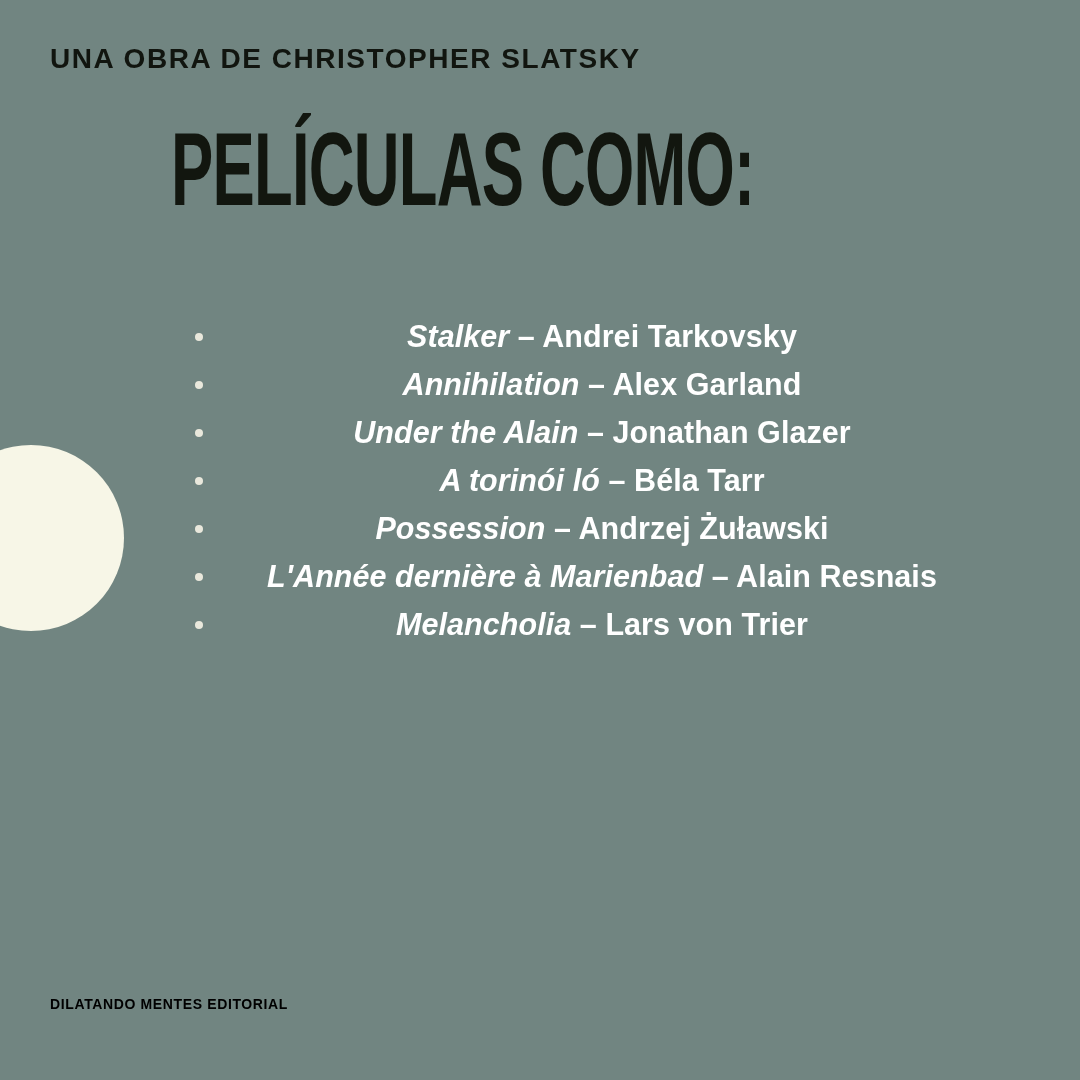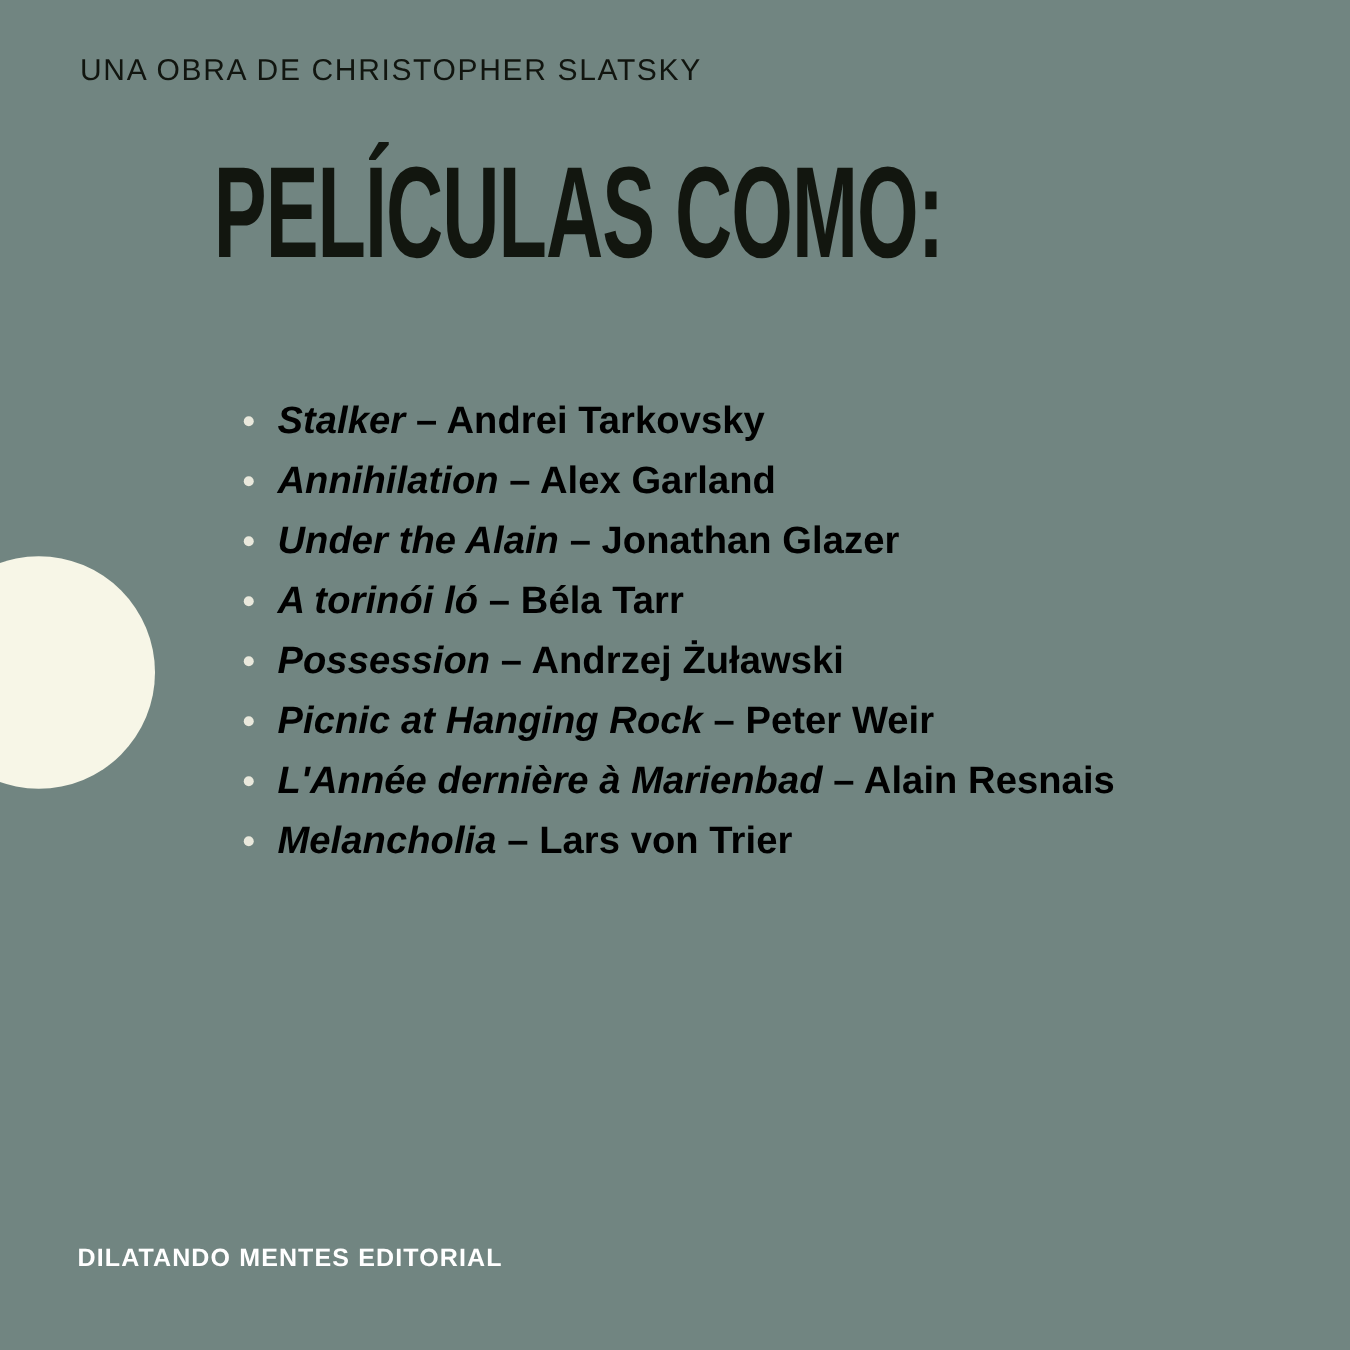--- a/index.html
+++ b/index.html
@@ -26,24 +26,24 @@
     left: -62px;
     top: 445px;
     width: 186px;
     height: 186px;
     border-radius: 50%;
     background: #f7f6e7;
     z-index: 1;
   }
   .kicker {
     position: absolute;
-    left: 64px;
+    left: 50px;
     top: 43px;
-    font-size: 24px;
-    font-weight: 400;
+    font-size: 28px;
+    font-weight: 700;
     letter-spacing: 0.055em;
     color: #11150f;
     z-index: 3;
     white-space: nowrap;
   }
   .title {
     position: absolute;
     left: 171px;
     top: 118px;
     z-index: 3;
@@ -62,50 +62,50 @@
     left: 182px;
     top: 312px;
     width: 760px;
     margin: 0;
     padding: 0 0 0 40px;
     list-style: none;
     z-index: 3;
   }
   .list li {
     position: relative;
-    color: #000000;
+    color: #ffffff;
     font-size: 30.5px;
     font-weight: 700;
     line-height: 48px;
     letter-spacing: 0.002em;
+    text-align: center;
   }
   .list li::before {
     content: "";
     position: absolute;
     left: -27px;
     top: 21px;
     width: 8px;
     height: 8px;
     border-radius: 50%;
     background: #e9e8dc;
   }
   .list li .film {
     font-style: italic;
   }
   .footer {
     position: absolute;
     left: 50px;
     top: 996px;
-    font-size: 20px;
+    font-size: 14px;
     font-weight: 700;
     letter-spacing: 0.045em;
-    color: #ffffff;
+    color: #000000;
     z-index: 3;
     white-space: nowrap;
-    margin-left: 12px;
   }
 </style>
 </head>
 <body>
 
 <div class="poster">
 
   <div class="circle-decor"></div>
 
   <div class="kicker">UNA OBRA DE CHRISTOPHER SLATSKY</div>
@@ -122,23 +122,20 @@
     <li>
       <span class="film">Under the Alain</span><span> – </span><span>Jonathan Glazer</span>
     </li>
     <li>
       <span class="film">A torinói ló</span><span> – </span><span>Béla Tarr</span>
     </li>
     <li>
       <span class="film">Possession</span><span> – </span><span>Andrzej Żuławski</span>
     </li>
     <li>
-      <span class="film">Picnic at Hanging Rock</span><span> – </span><span>Peter Weir</span>
-    </li>
-    <li>
       <span class="film">L'Année dernière à Marienbad</span><span> – </span><span>Alain Resnais</span>
     </li>
     <li>
       <span class="film">Melancholia</span><span> – </span><span>Lars von Trier</span>
     </li>
   </ul>
 
   <div class="footer">DILATANDO MENTES EDITORIAL</div>
 
 </div>

